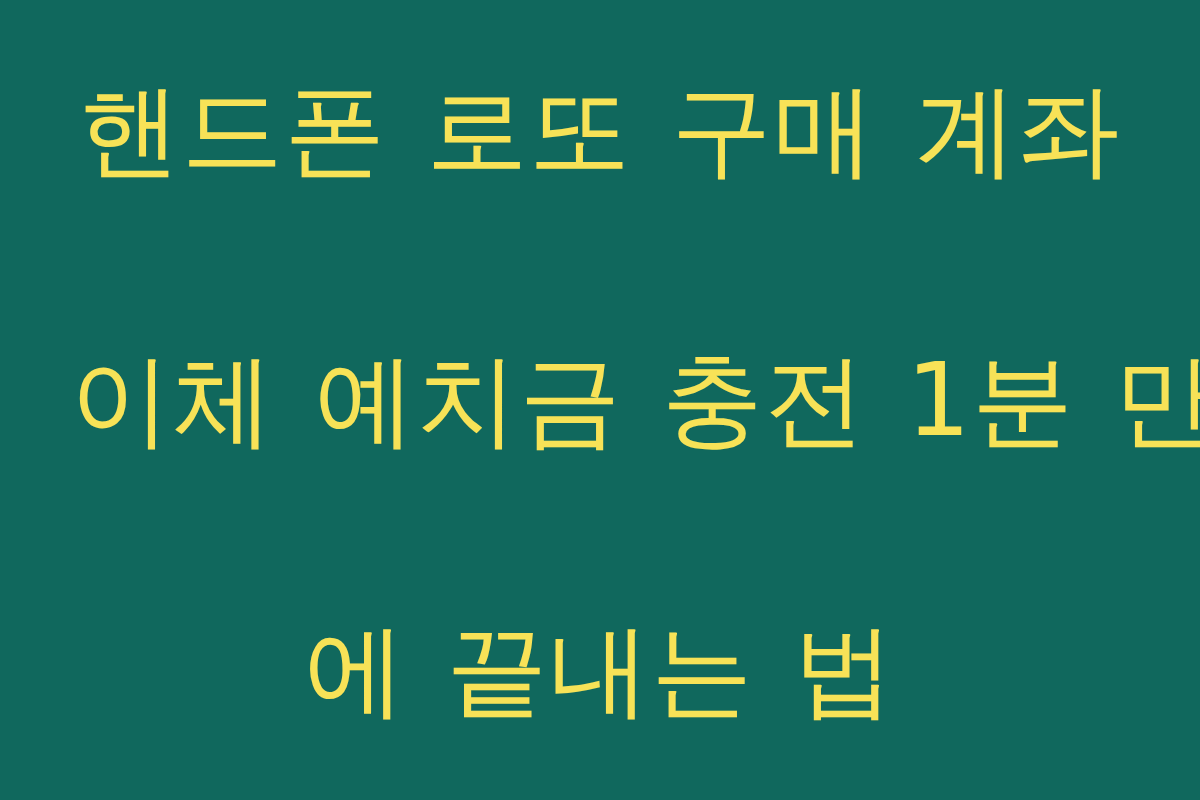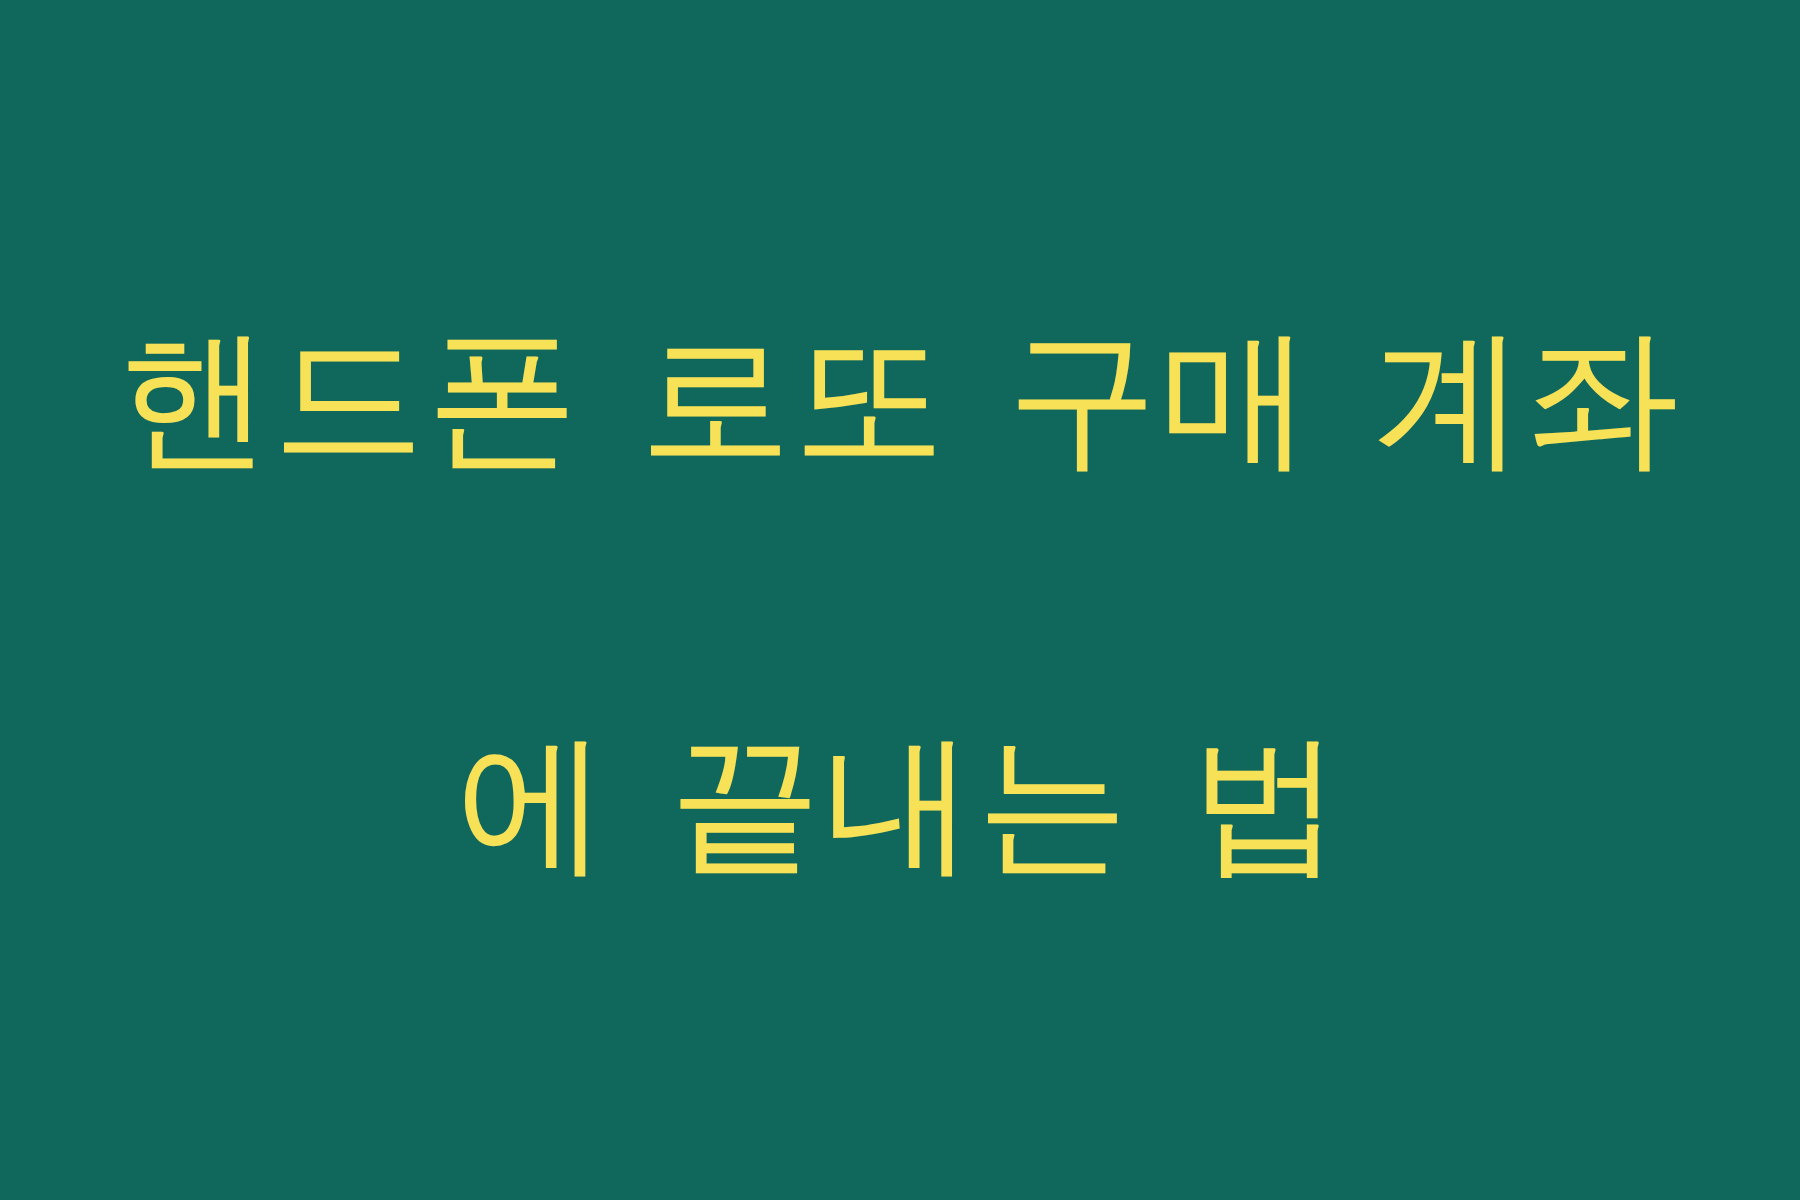--- a/index.html
+++ b/index.html
@@ -52,15 +52,16 @@
   .line-1 { letter-spacing: 1.5px; }
   .line-2 { letter-spacing: 1.5px; }
   .line-3 { letter-spacing: 1.5px; text-align: center; }
 </style>
 </head>
 <body>
 
 <div class="banner">
   <h1 class="headline">
     <span class="line line-1">핸드폰 로또 구매 계좌</span>
+    <span class="line line-2">이체 예치금 충전 1분 만</span>
     <span class="line line-3">에 끝내는 법</span>
   </h1>
 </div>
 
 </body></html>

